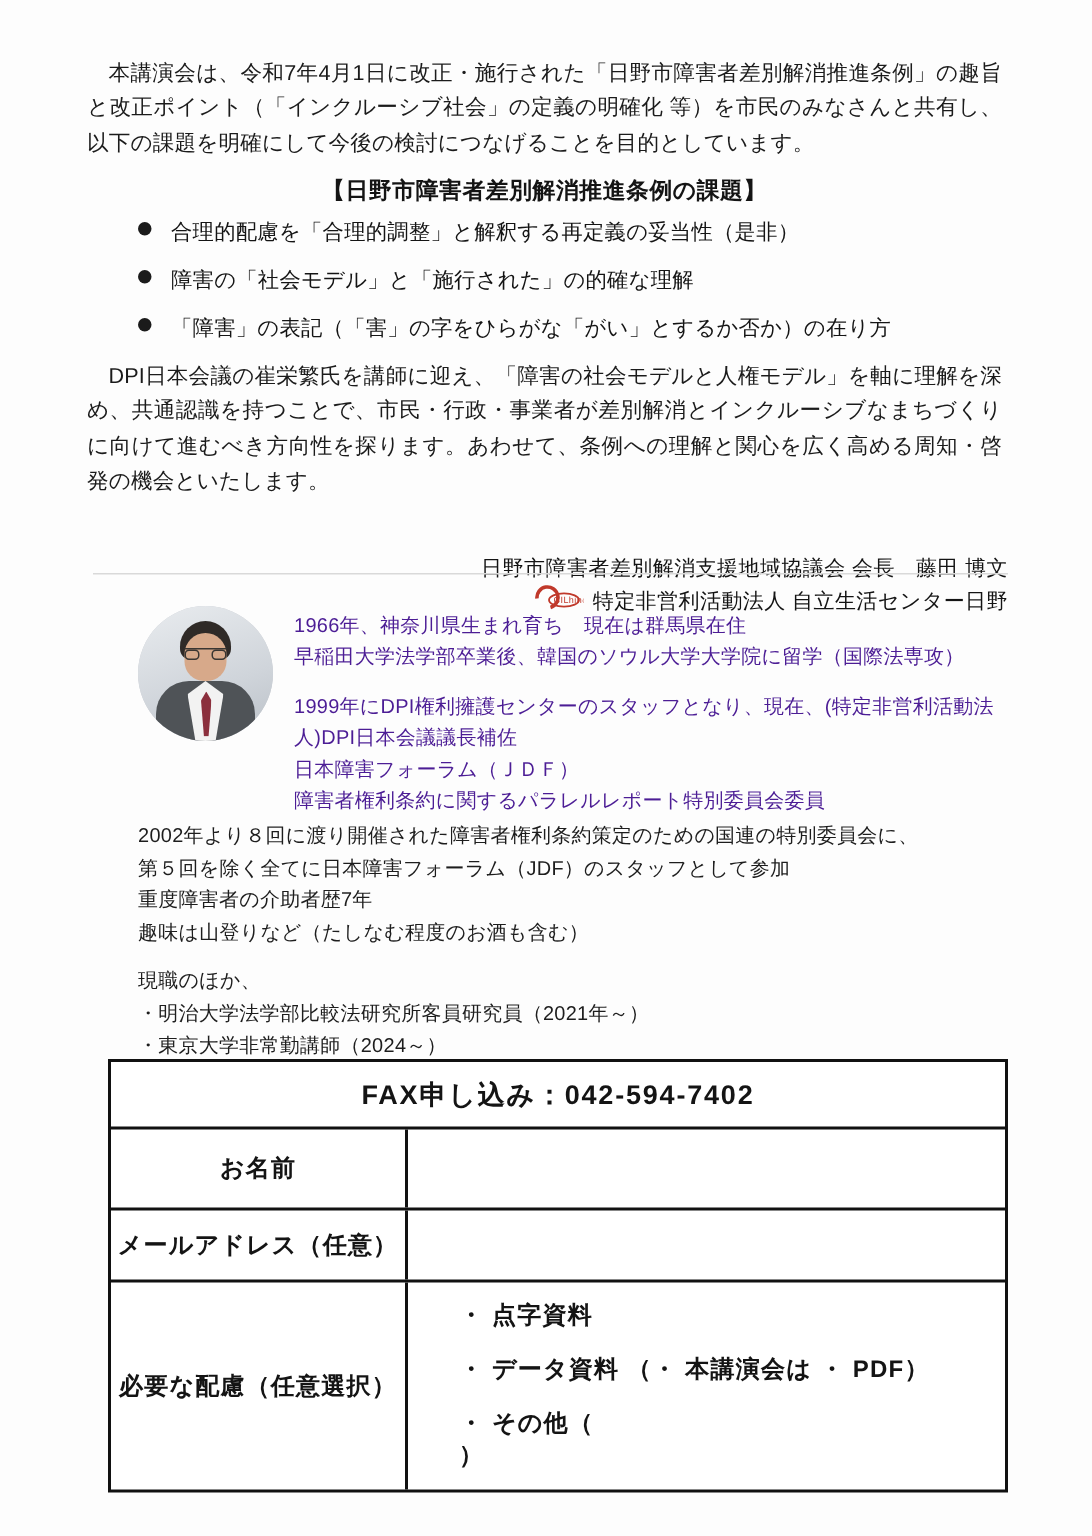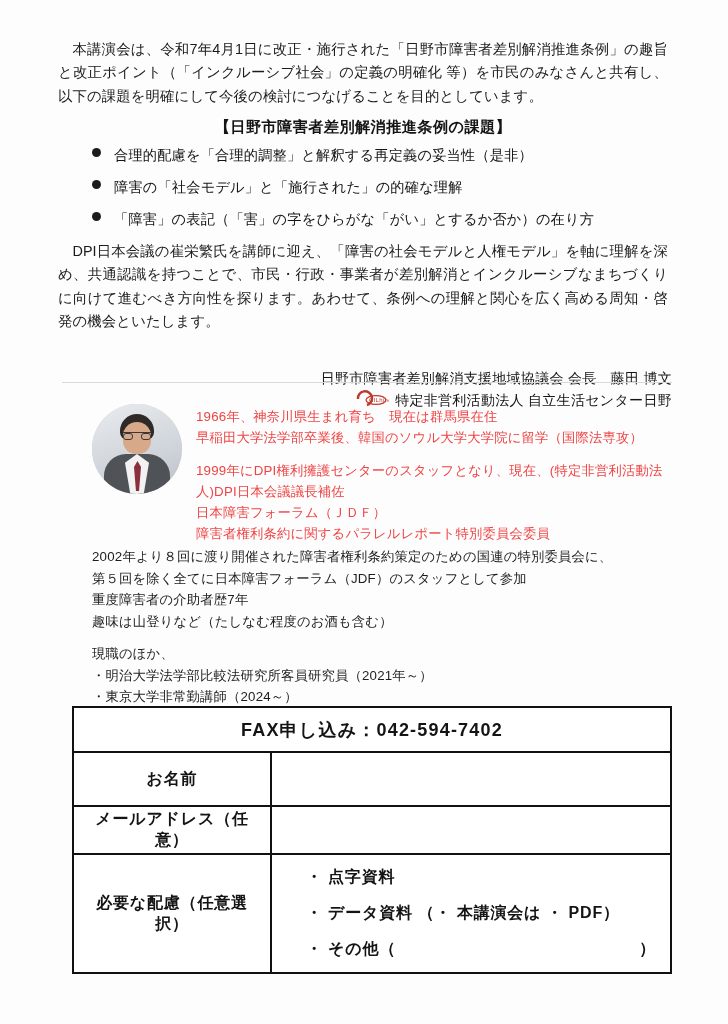--- a/index.html
+++ b/index.html
@@ -185,21 +185,21 @@
     position: absolute;
     left: 196px;
     top: 406px;
     width: 476px;
   }
   .profile-text p {
     margin: 0;
     font-size: 13.3px;
     line-height: 1.6;
     letter-spacing: 0.2px;
-    color: #ef4444;
+    color: #4c1d95;
   }
   .pgap { height: 11px; }
 
   .profile-lower {
     position: absolute;
     left: 92px;
     top: 546px;
     width: 580px;
   }
   .profile-lower p {
@@ -236,21 +236,21 @@
   .fax-label {
     width: 198px;
     box-sizing: border-box;
     border-right: 2px solid #111;
     display: flex;
     align-items: center;
     justify-content: center;
     font-size: 16px;
     font-weight: bold;
     letter-spacing: 0.8px;
-    padding: 8px 12px;
+    padding: 8px 2px;
     text-align: center;
   }
   .fax-value {
     flex: 1;
     box-sizing: border-box;
     padding: 8px 14px;
   }
   .row-name .fax-label, .row-name .fax-value { height: 52px; }
   .row-mail .fax-label, .row-mail .fax-value { height: 46px; }
   .row-need .fax-label, .row-need .fax-value { min-height: 112px; }
@@ -266,20 +266,21 @@
     letter-spacing: 0.8px;
     margin-bottom: 15px;
     position: relative;
     padding-left: 20px;
   }
   .need-list li:last-child { margin-bottom: 4px; }
   .need-other {
     display: flex;
     justify-content: space-between;
     align-items: baseline;
+    flex-direction: column;
   }
 </style>
 </head>
 <body>
 
 <div class="page">
 
   <div class="intro-block">
     <p class="para indent">本講演会は、令和7年4月1日に改正・施行された「日野市障害者差別解消推進条例」の趣旨と改正ポイント（「インクルーシブ社会」の定義の明確化 等）を市民のみなさんと共有し、以下の課題を明確にして今後の検討につなげることを目的としています。</p>
 

